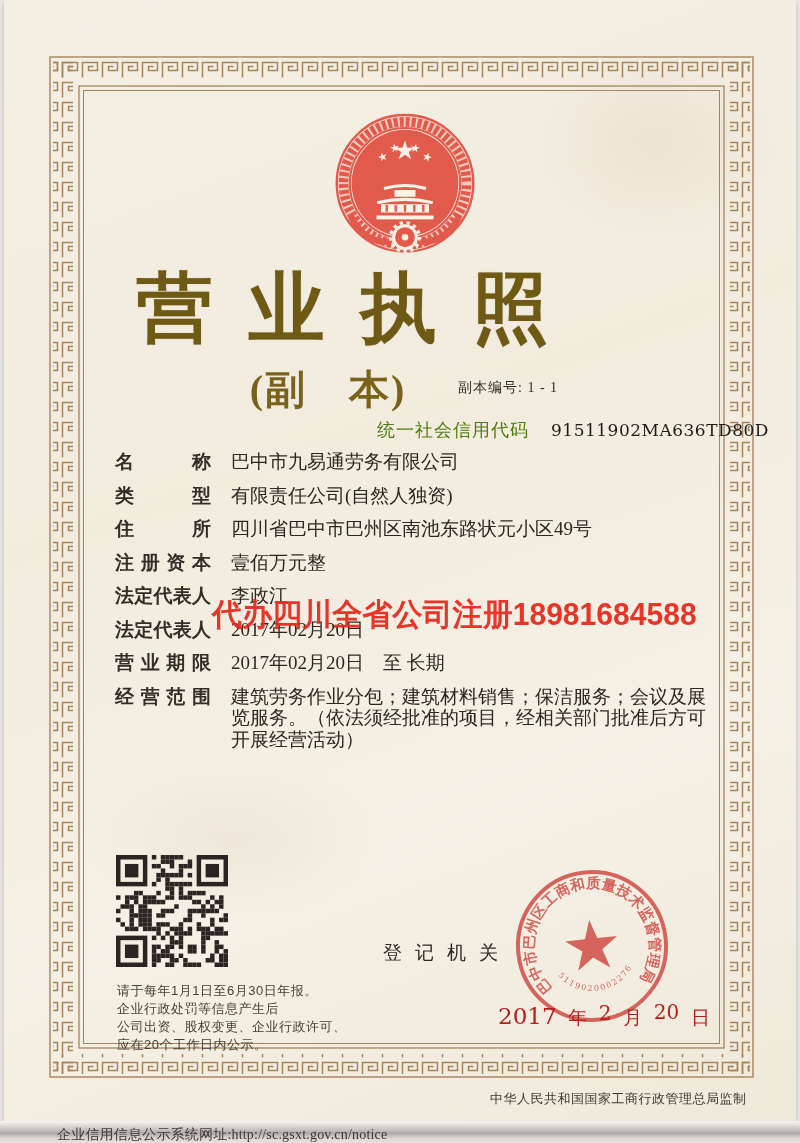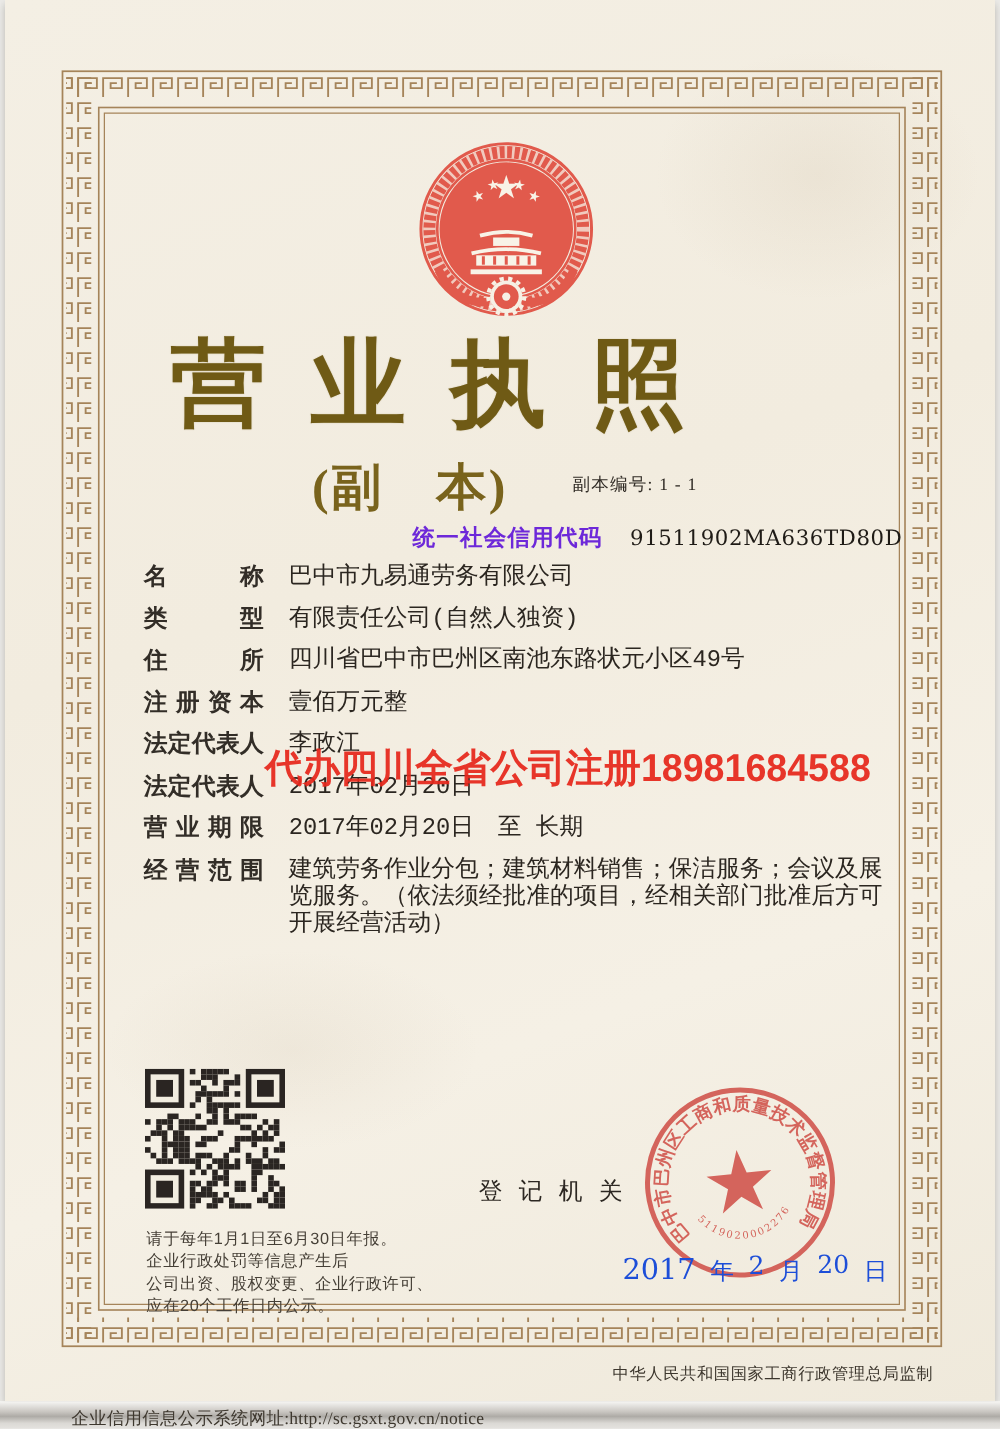--- a/index.html
+++ b/index.html
@@ -40,53 +40,53 @@
     font-size:40px;font-weight:bold;color:#79631c;letter-spacing:2px;
     font-family:"Liberation Serif", serif;
   }
   .copy-number{
     position:absolute;left:408px;top:17px;font-size:14px;color:#2f2a24;
     letter-spacing:1px;font-family:Liberation Serif, serif;
   }
   .credit-row{
     position:absolute;left:330px;top:418px;display:flex;align-items:baseline;gap:22px;
   }
-  .credit-label{font-size:18px;font-weight:bold;color:#6d28d9;letter-spacing:1px;}
+  .credit-label{font-size:18px;font-weight:normal;color:#4d7c0f;letter-spacing:1px;margin-left:47px;}
   .credit-code{font-size:17px;color:#1f1b16;font-family:"DejaVu Serif", serif;letter-spacing:.5px;}
 
   .fields{position:absolute;left:115px;top:451px;width:600px;}
   .field-row{display:flex;margin-bottom:12px;}
   .field-label{
     width:96px;flex:0 0 96px;font-size:19px;font-weight:bold;color:#322d27;
     line-height:21px;text-align:justify;text-align-last:justify;text-justify:inter-character;
   }
   .field-value{
     margin-left:20px;width:480px;font-size:19px;color:#2b2620;line-height:21.5px;
-    font-family:Liberation Mono, monospace;white-space:pre-wrap;
+    font-family:Liberation Serif, serif;white-space:pre-wrap;
   }
   .watermark{
     position:absolute;left:212px;top:594px;width:560px;
     font-size:31px;font-weight:bold;color:#e7281c;opacity:.93;
     letter-spacing:0;white-space:nowrap;transform:scaleX(.97);transform-origin:left;
     font-family:"Liberation Sans", sans-serif;
   }
   .qr{position:absolute;left:116px;top:855px;width:112px;height:112px;}
   .notice{
     position:absolute;left:117px;top:982px;width:330px;
     font-size:13px;line-height:18px;color:#453f36;letter-spacing:.5px;
   }
   .authority-label{
     position:absolute;left:383px;top:940px;font-size:19px;color:#2c2722;
     letter-spacing:13px;font-weight:500;white-space:nowrap;
   }
   .seal{position:absolute;left:502px;top:856px;width:180px;height:180px;opacity:.88;}
   .issue-date{
     position:absolute;left:498px;top:1003px;width:212px;
     display:flex;justify-content:space-between;align-items:baseline;
-    font-size:19px;color:#1d4ed8;
+    font-size:19px;color:#b91c1c;
   }
   .issue-date .num{font-family:"DejaVu Serif", serif;}
   .issue-date .year{font-size:23px;}
   .issue-date .mon{font-size:20px;transform:translateY(-4px);}
   .issue-date .day{font-size:20px;transform:translateY(-5px);}
   .footer-left{
     position:absolute;left:57px;top:1126px;font-size:14px;color:#3d372e;letter-spacing:.2px;
     font-family:"Liberation Serif", serif;
   }
   .footer-right{

